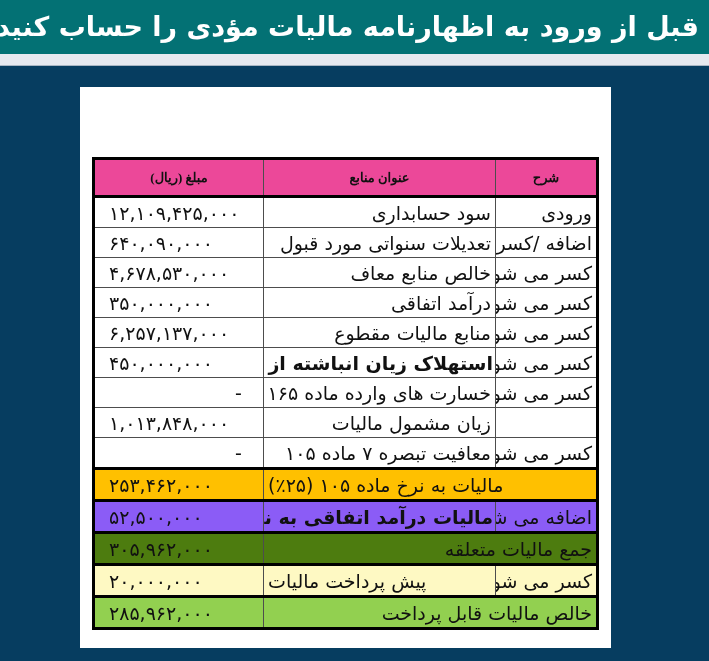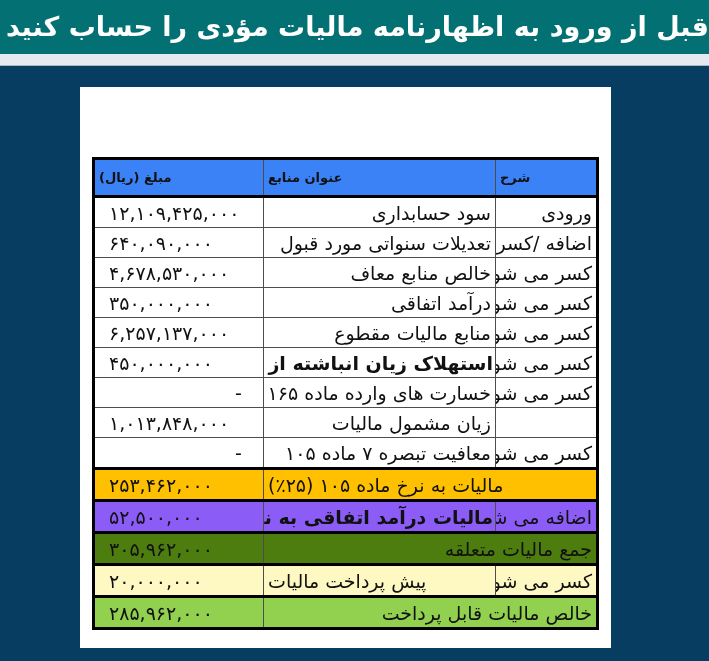--- a/index.html
+++ b/index.html
@@ -16,20 +16,21 @@
     }
     .banner {
       position: absolute;
       left: 0; top: 0;
       width: 709px; height: 54px;
       background: #037174;
       color: #ffffff;
       direction: rtl;
       text-align: right;
       box-sizing: border-box;
+      padding-right: 10px;
       font-weight: bold;
       font-size: 27px;
       line-height: 54px;
       white-space: nowrap;
     }
     .strip {
       position: absolute;
       left: 0; top: 54px;
       width: 709px; height: 11px;
       background: #e6e9ef;
@@ -67,26 +68,27 @@
     table.tax td, table.tax th {
       border: 1px solid #4d4d4d;
       height: 29px;
       padding: 0 4px;
       font-size: 19px;
       color: #111;
       white-space: nowrap;
       overflow: hidden;
     }
     table.tax th {
-      background: #3b82f6;
+      background: #ec4899;
       height: 35px;
       font-weight: bold;
       font-size: 13px;
-      text-align: left;
+      text-align: center;
       border-bottom: 3px solid #000;
+      font-family: Liberation Serif, serif;
     }
     table.tax th.c-desc, table.tax td.c-desc { width: 92px; }
     table.tax th.c-src, table.tax td.c-src { width: 223px; }
     table.tax th.c-amt, table.tax td.c-amt { width: 160px; }
     td.c-desc { text-align: right; }
     td.c-src { text-align: right; }
     td.c-amt { text-align: left; padding-left: 14px !important; letter-spacing: 0.5px; }
     td.c-amt.dash { text-align: left; padding-left: 140px !important; }
     td.c-src.left-al { text-align: left; padding-right: 12px !important; }
     td.c-src.tight { padding-right: 2px !important; font-weight: bold; }

